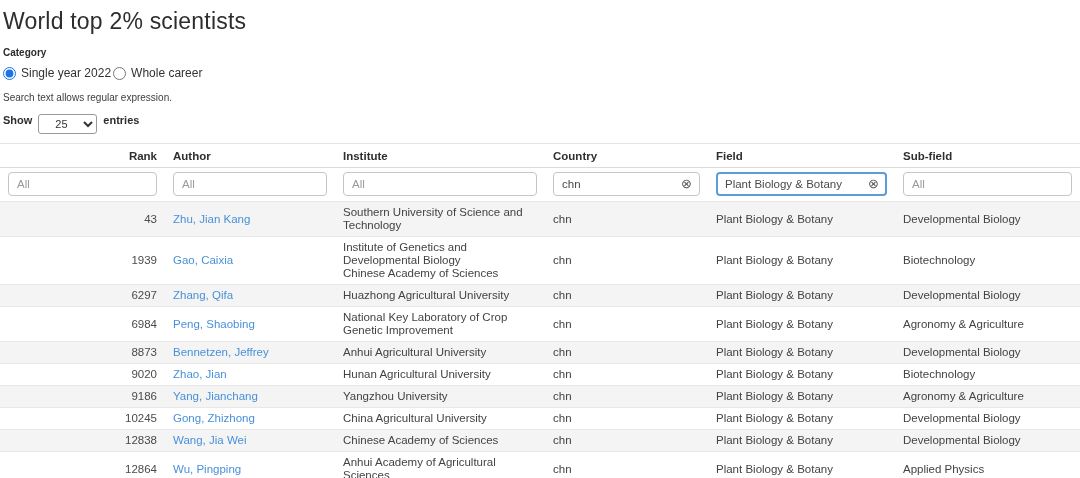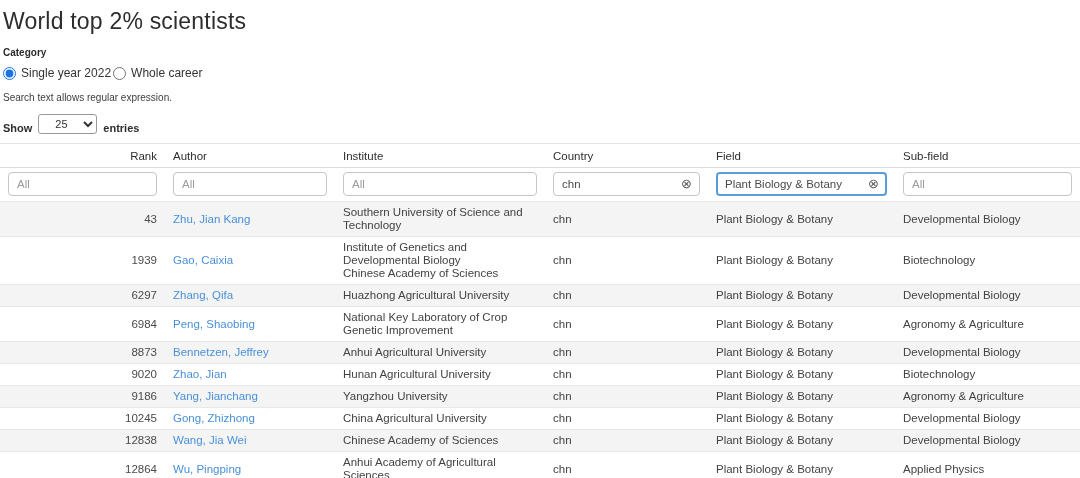--- a/index.html
+++ b/index.html
@@ -25,21 +25,21 @@
     margin-bottom: 8px;
   }
   .radio-row { display: flex; align-items: center; gap: 2px; margin-bottom: 12px; }
   .radio-option { display: flex; align-items: center; gap: 5px; font-size: 12px; color: #333; }
   .radio-option input[type="radio"] {
     width: 13px; height: 13px;
     accent-color: #1a73e8;
     margin: 0;
   }
   .search-hint { font-size: 10px; color: #3d3d3d; margin-bottom: 11px; }
-  .show-row { display: flex; align-items: flex-end; gap: 6px; margin-bottom: 9px; }
+  .show-row { display: flex; align-items: flex-start; gap: 6px; margin-bottom: 9px; }
   .show-row .lbl { font-size: 11px; font-weight: 700; color: #2d2d2d; }
   .entries-select {
     font-size: 11px;
     height: 20px;
     min-width: 46px;
     border: 1px solid #999;
     border-radius: 3px;
     background: #fff;
     color: #333;
     padding: 0 12px;
@@ -55,21 +55,21 @@
   }
   col.c1 { width: 165px; }
   col.c2 { width: 170px; }
   col.c3 { width: 210px; }
   col.c4 { width: 163px; }
   col.c5 { width: 187px; }
   col.c6 { width: 185px; }
 
   thead th {
     text-align: left;
-    font-weight: 400;
+    font-weight: 700;
     font-size: 11.5px;
     color: #2f2f2f;
     padding: 6px 8px 5px 8px;
     border-bottom: 1px solid #dcdcdc;
     cursor: pointer;
   }
   thead th.num { text-align: right; }
 
   tr.filter-row td { padding: 4px 8px 5px 8px; background: #fff; }
   .filter-wrap { position: relative; }

